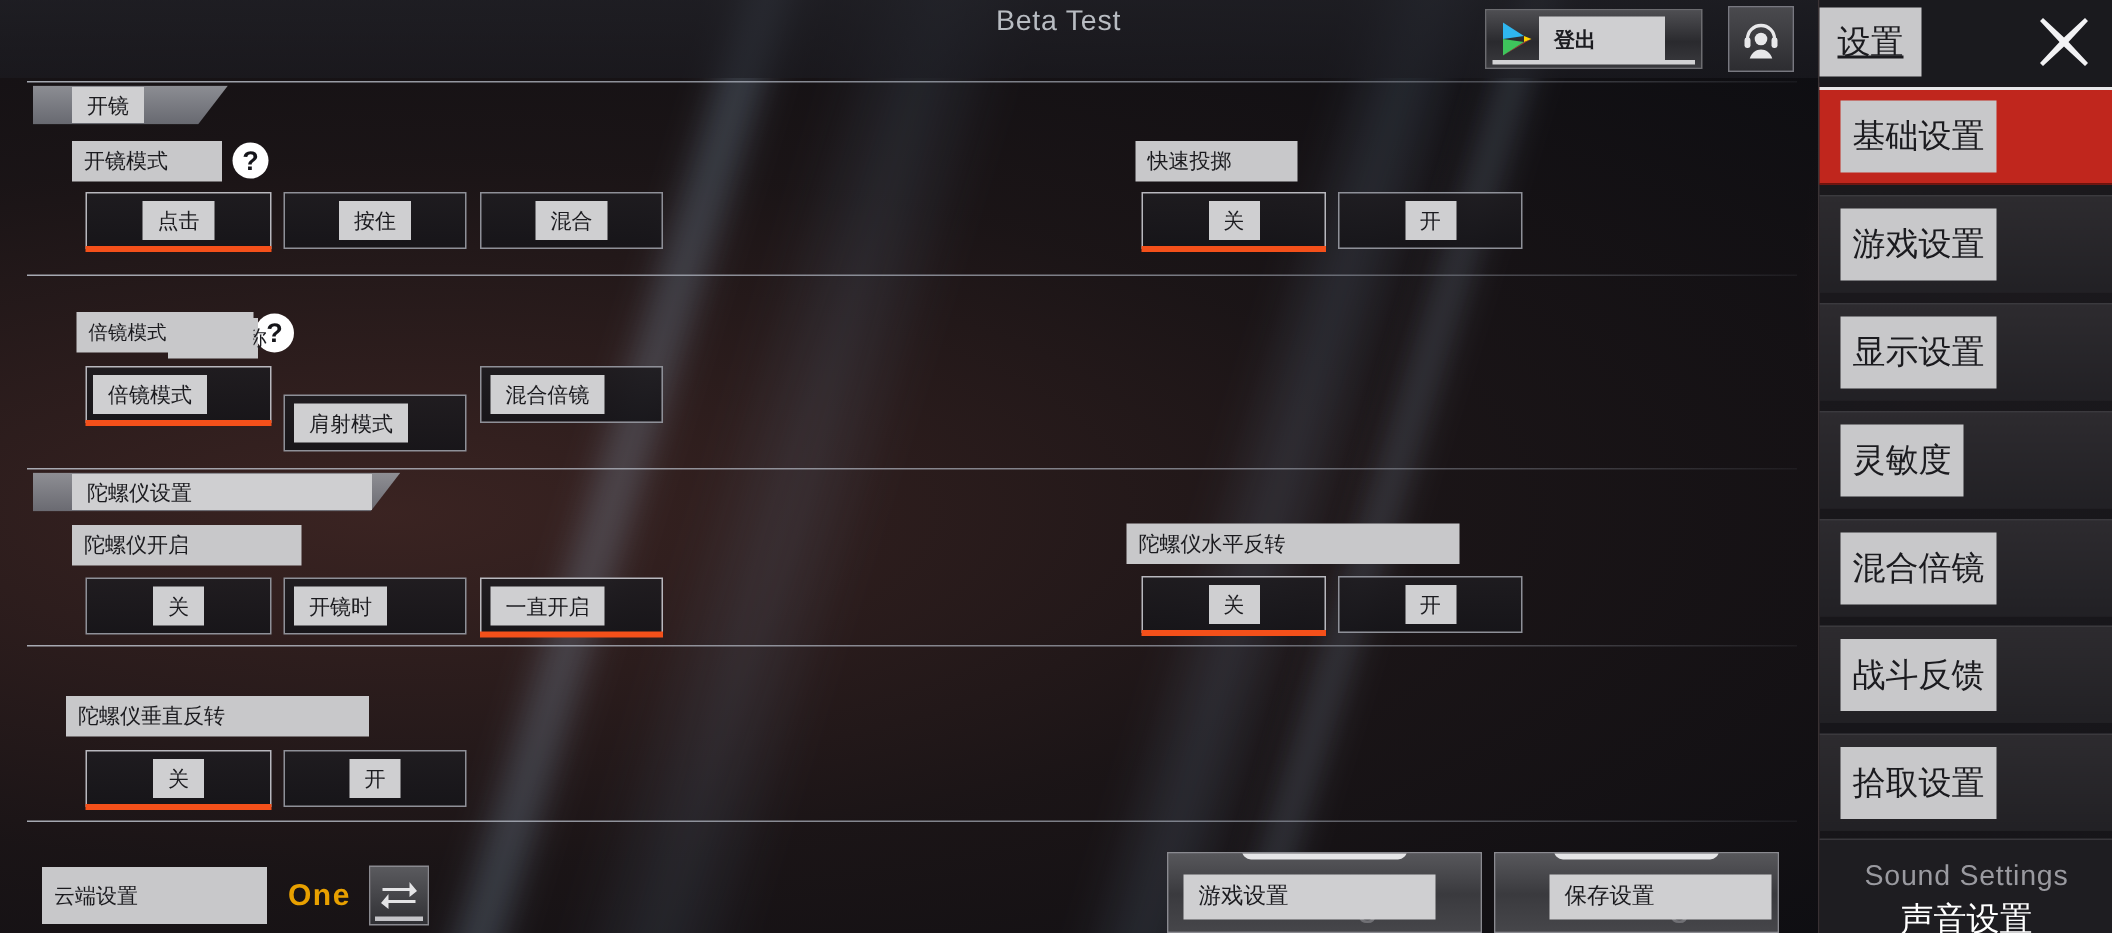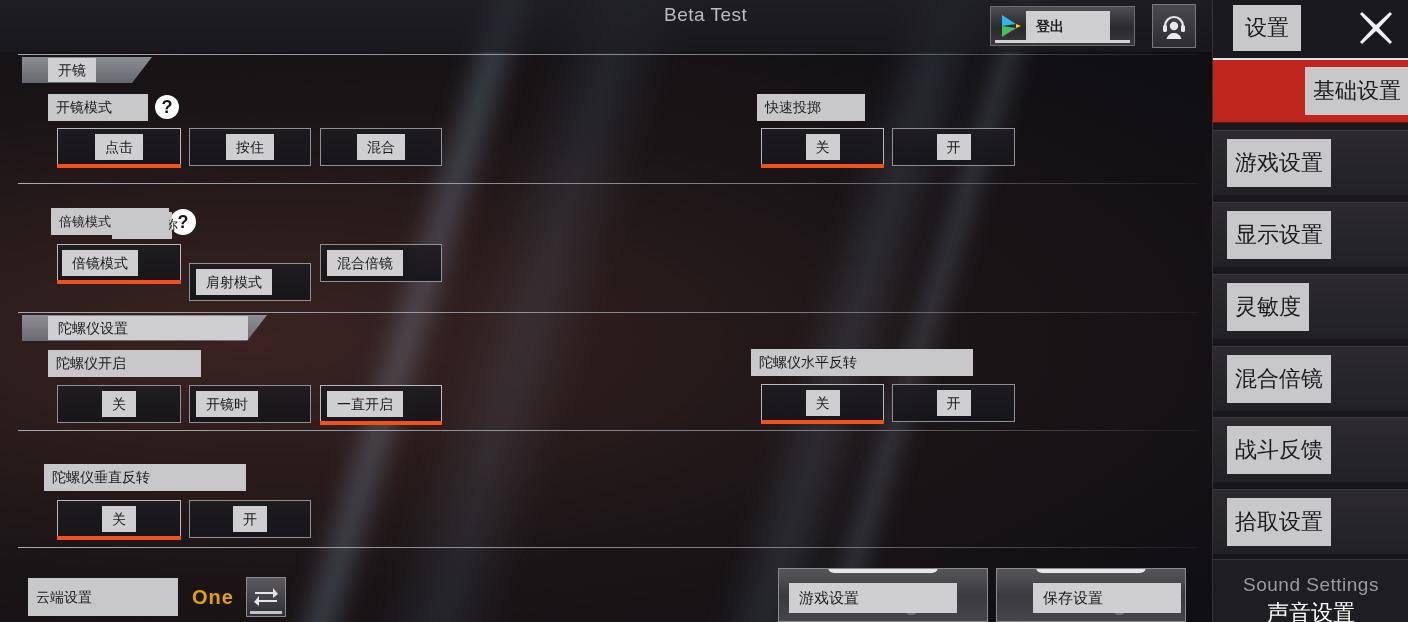--- a/index.html
+++ b/index.html
@@ -204,24 +204,25 @@
     width: 196px; height: 622px;
     background: linear-gradient(180deg, rgba(28,26,30,0.96) 0%, rgba(22,21,25,0.96) 100%);
     border-left: 1px solid rgba(120,100,100,0.35);
   }
   .sb-head {
     position: absolute; left: 0; top: 0; width: 196px; height: 55px;
     background: #1a1a1e;
     display: flex; align-items: center;
   }
   .sb-head .title {
-    margin-left: 20px;
+    margin-left: 0;
     background: #c8c8ca; color: #1b1b1f;
     font-size: 22px; line-height: 46px; height: 46px;
     padding: 0 12px;
+    text-decoration: underline;
   }
   .sb-close {
     position: absolute; right: 10px; top: 6px;
     width: 44px; height: 44px;
   }
   .sb-item {
     position: absolute; left: 0; width: 196px; height: 65px;
     display: flex; align-items: center;
     background: linear-gradient(180deg, rgba(46,44,48,0.95) 0%, rgba(34,33,37,0.95) 100%);
     border-top: 1px solid rgba(90,88,94,0.45);
@@ -229,21 +230,20 @@
   .sb-item .lbl {
     margin-left: 14px;
     background: #c8c8ca; color: #1b1b1f;
     font-size: 22px; line-height: 48px; height: 48px;
     padding: 0 8px; white-space: nowrap;
   }
   .sb-item.active {
     background: #c0261d;
     border-top: 2px solid #e8e8ea;
     border-bottom: 1px solid #6e120c;
-    justify-content: flex-end;
   }
   .sb-foot {
     position: absolute; left: 0; bottom: 0; width: 196px; height: 63px;
     background: rgba(32,30,34,0.92);
     border-top: 1px solid rgba(90,88,94,0.45);
   }
   .sb-foot .en {
     position: absolute; left: 0; right: 0; top: 14px;
     text-align: center; font-size: 19px; color: #9a9aa0; letter-spacing: 0.5px;
   }

